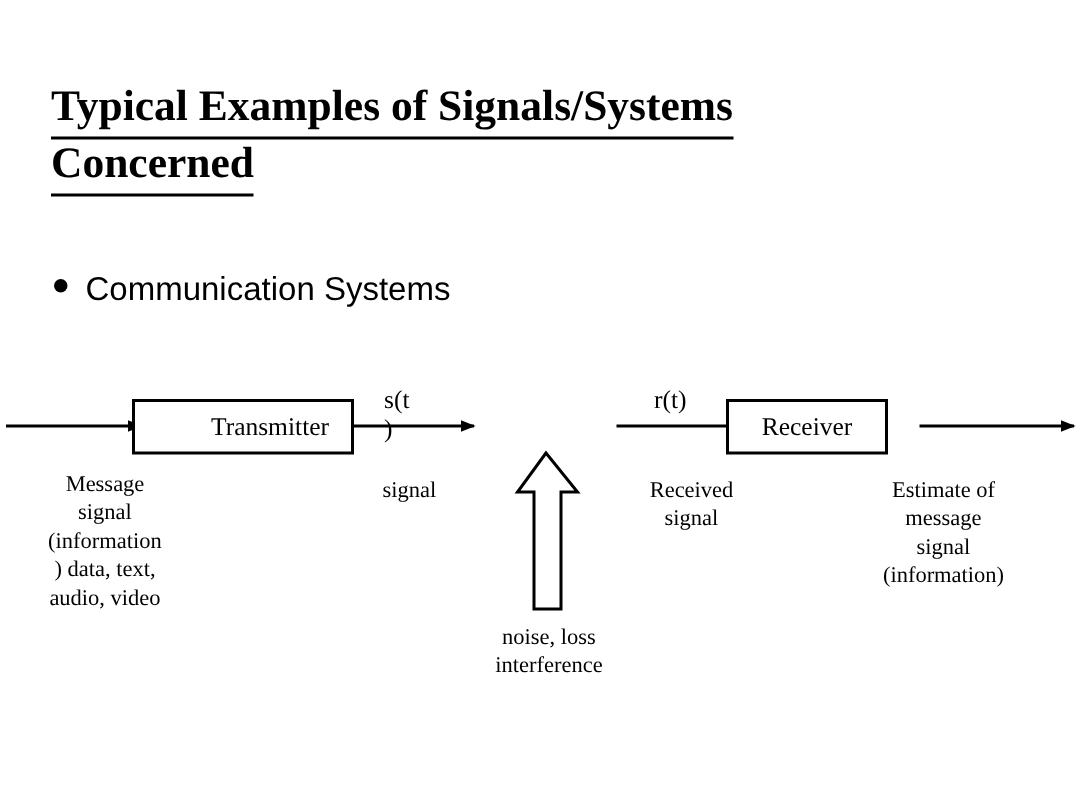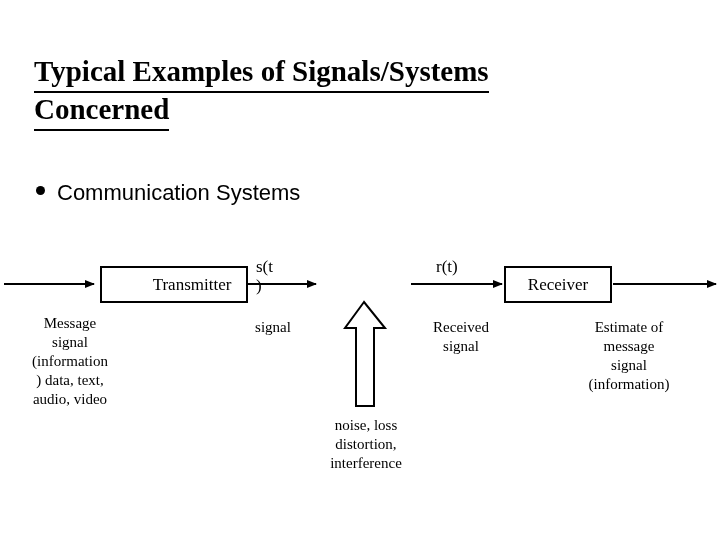--- a/index.html
+++ b/index.html
@@ -73,23 +73,23 @@
     position: absolute;
     border: 2px solid #000;
     background: #fff;
     box-sizing: border-box;
     display: flex;
     align-items: center;
     justify-content: center;
     font-family: "Liberation Serif", serif;
     font-size: 17px;
   }
-  #box-transmitter { left: 100px;  top: 30px; width: 148px; height: 37px; padding-left: 36px; }
+  #box-transmitter { left: 88px;  top: 30px; width: 148px; height: 37px; padding-left: 36px; }
   #box-channel     { left: 318px; top: 30px; width: 92px;  height: 37px; }
-  #box-receiver    { left: 504px; top: 30px; width: 108px; height: 37px; }
+  #box-receiver    { left: 484px; top: 30px; width: 108px; height: 37px; }
 
   .caption {
     position: absolute;
     font-family: "Liberation Serif", serif;
     font-size: 15px;
     line-height: 19px;
     text-align: center;
   }
   #cap-message    { left: 0px;   top: 78px;  width: 140px; }
   #cap-transmitted{ left: 202px; top: 82px;  width: 142px; }
@@ -185,17 +185,16 @@
 
   <div class="caption" id="cap-estimate">
     <div>Estimate of</div>
     <div>message</div>
     <div>signal</div>
     <div>(information)</div>
   </div>
 
   <div class="caption" id="cap-noise">
     <div>noise, loss</div>
-    <div>distortion,</div>
     <div>interference</div>
   </div>
 
 </div>
 
 </body></html>

